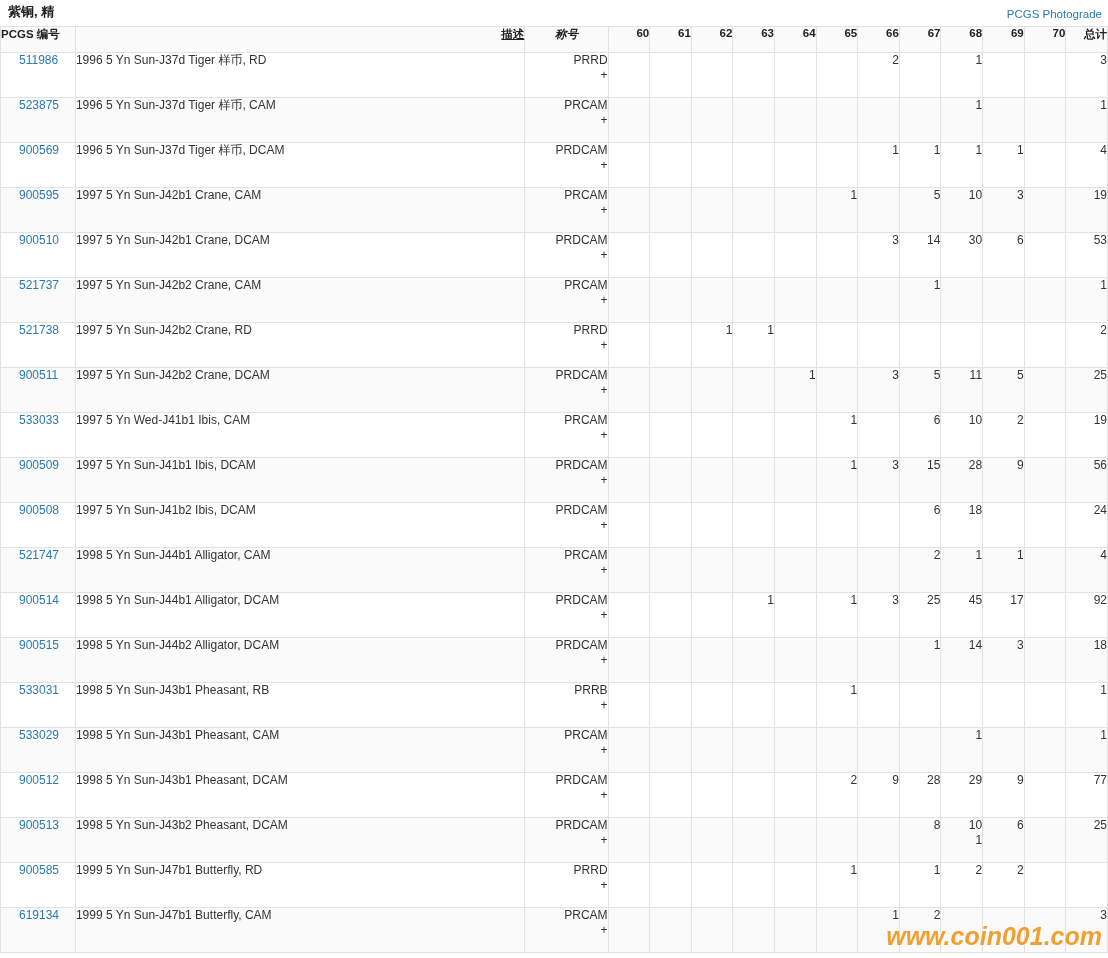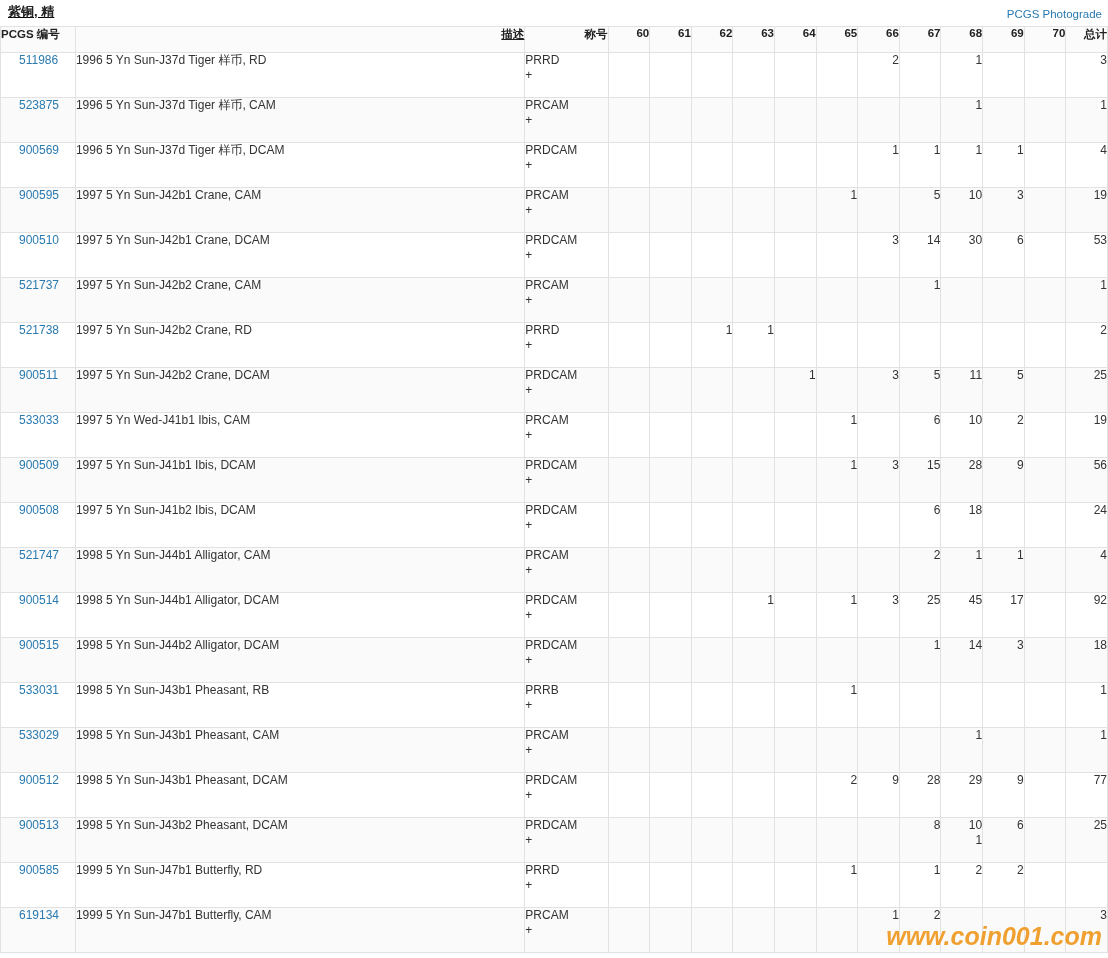--- a/index.html
+++ b/index.html
@@ -9,21 +9,20 @@
     font-family: "Liberation Sans", sans-serif;
   }
   body { width: 1108px; height: 958px; overflow: hidden; }
 
   .page { position: relative; width: 1108px; }
 
   .top-bar {
     position: relative;
     height: 26px;
     padding: 4px 6px 0 8px;
-    text-decoration: underline;
   }
   .page-title {
     font-size: 13px;
     font-weight: bold;
     color: #222;
     line-height: 16px;
   }
   .photograde-link {
     position: absolute;
     right: 6px;
@@ -52,21 +51,21 @@
     color: #222;
     height: 26px;
     vertical-align: middle;
     padding: 0 6px;
     border-top: 1px solid #d8d8d8;
     border-bottom: 1px solid #d8d8d8;
     white-space: nowrap;
   }
   th.col-pcgs { text-align: left; width: 72px; }
   th.col-desc { text-align: right; width: 432px; text-decoration: underline; }
-  th.col-desig { text-align: right; width: 80px; }
+  th.col-desig { text-align: center; width: 80px; font-style: italic; }
   th.col-grade { text-align: right; width: 40px; }
   th.col-total { text-align: right; width: 40px; }
 
   tbody tr { height: 45px; }
   tbody tr.alt { background: #fafafa; }
 
   td.cell-pcgs {
     padding: 7px 0 0 8px;
     font-size: 12px;
   }
@@ -79,20 +78,21 @@
     padding: 7px 6px 0 8px;
     font-size: 12px;
     color: #333;
     line-height: 15px;
   }
   td.cell-desig {
     padding: 7px 6px 0 8px;
     font-size: 12px;
     color: #333;
     line-height: 15px;
+    text-align: right;
   }
   td.cell-desig .plus { display: block; }
   td.cell-num {
     padding: 7px 8px 0 2px;
     text-align: right;
     font-size: 12px;
     color: #333;
     line-height: 15px;
     white-space: pre-line;
   }

